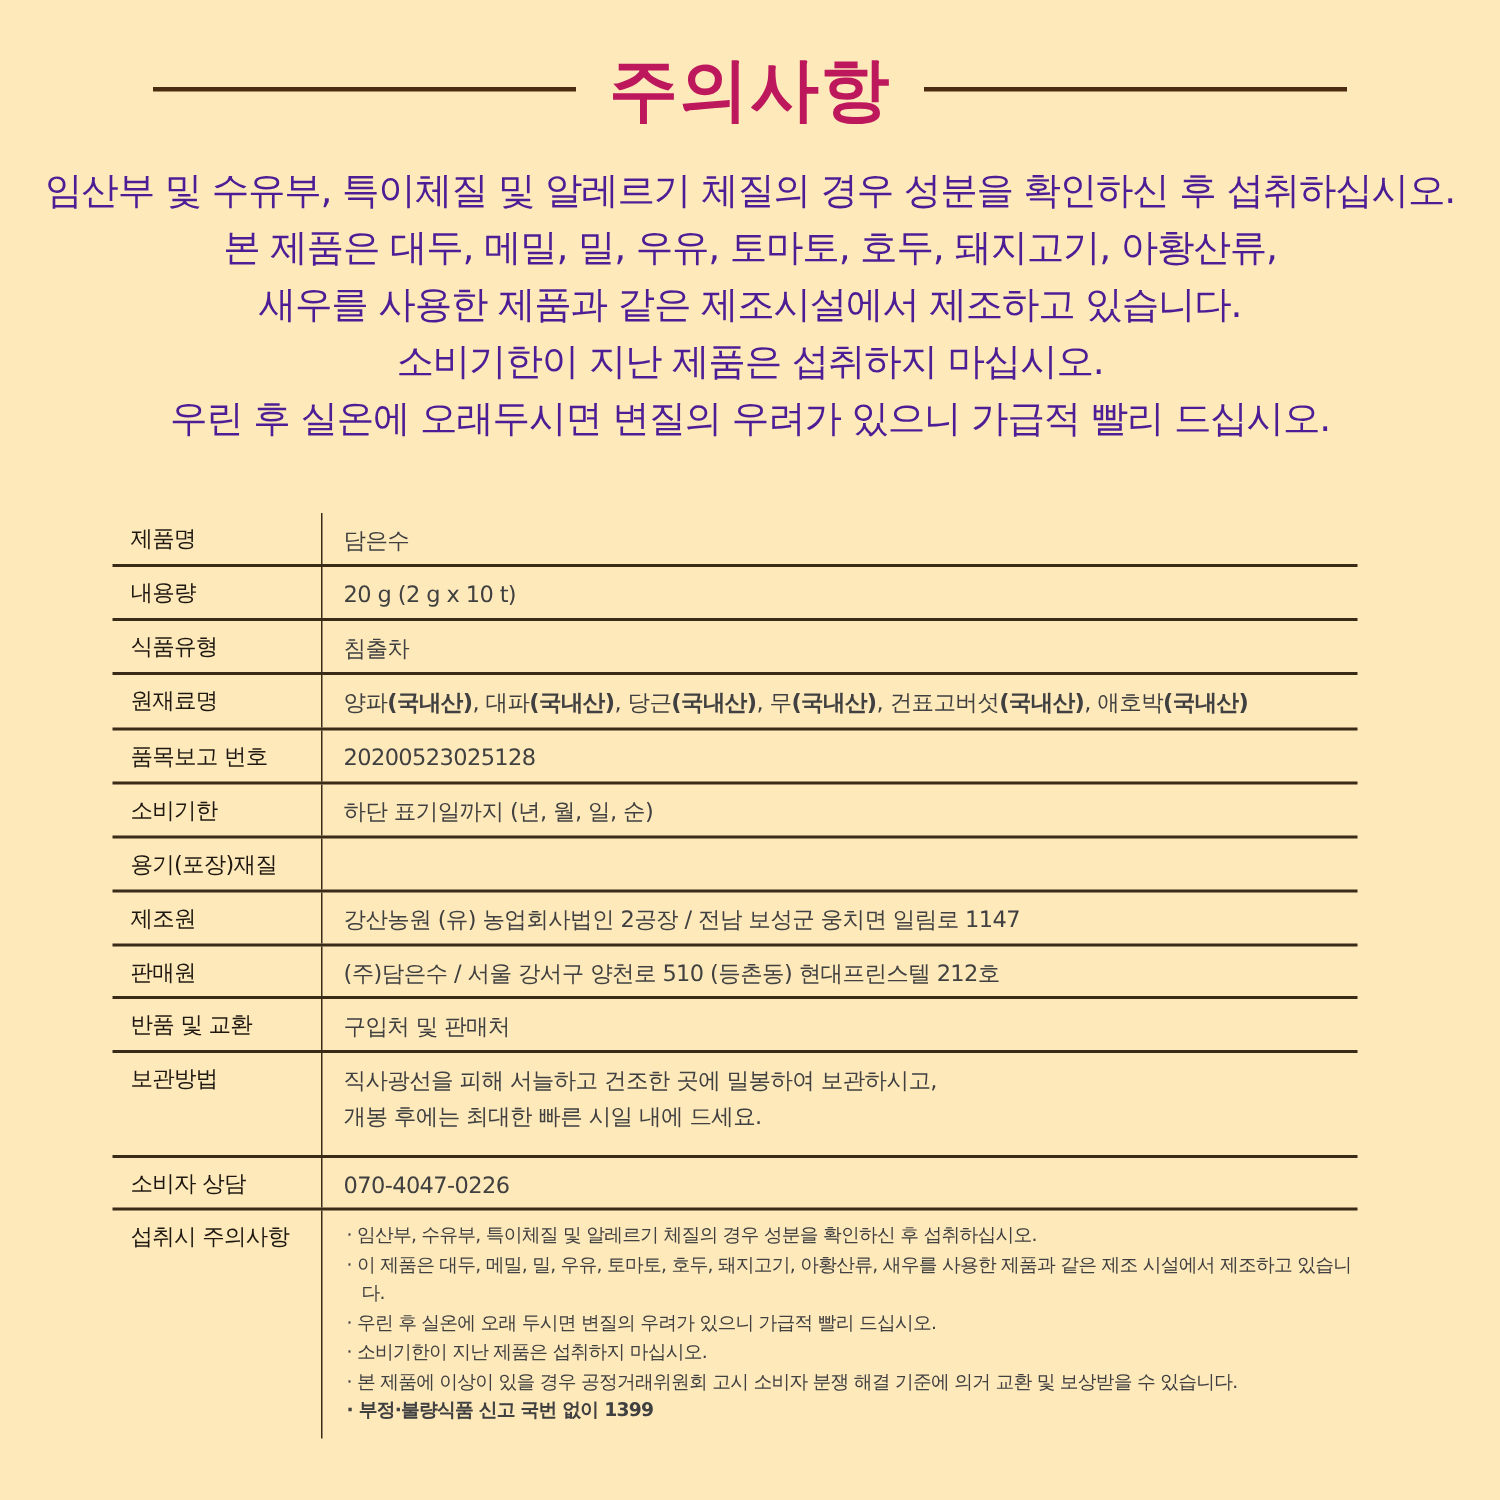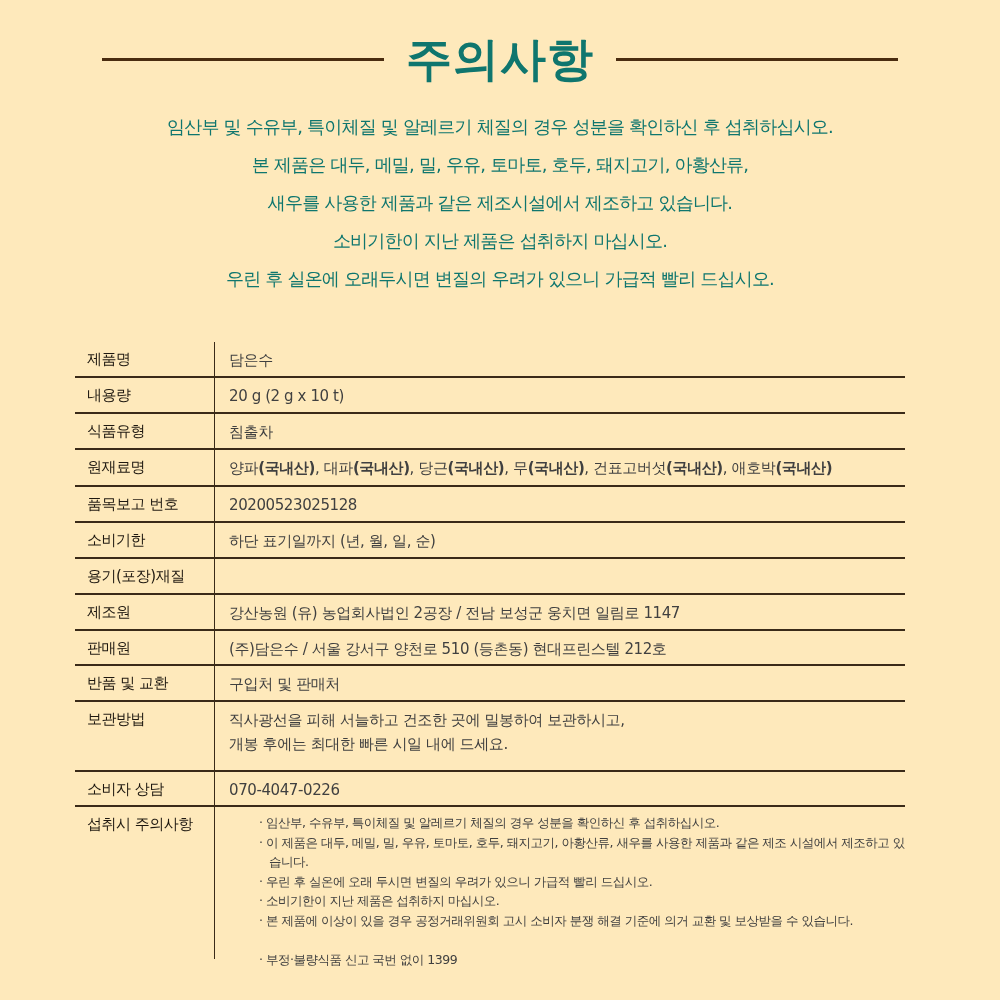--- a/index.html
+++ b/index.html
@@ -1,31 +1,31 @@
 <!DOCTYPE html>
 <html><head>
 <meta charset="utf-8">
 <style>
   html,body{margin:0;padding:0;}
   body{width:1000px;height:1000px;background:#fee9bb;font-family:"DejaVu Sans","Liberation Sans",sans-serif;color:#2b2116;position:relative;overflow:hidden;}
   .title-wrap{position:absolute;top:26px;left:0;width:1000px;height:66px;display:flex;align-items:center;justify-content:center;}
   .title-line{height:3px;background:#4a2c10;width:282px;}
-  .title{font-size:46px;font-weight:bold;color:#0f766e;margin:0 22px;letter-spacing:1px;line-height:66px;}
+  .title{font-size:46px;font-weight:bold;color:#be185d;margin:0 22px;letter-spacing:1px;line-height:66px;}
   .intro{position:absolute;top:108px;left:0;width:1000px;text-align:center;}
-  .intro p{margin:0;font-size:18px;line-height:38px;color:#0f766e;letter-spacing:-0.8px;}
+  .intro p{margin:0;font-size:25px;line-height:38px;color:#4c1d95;letter-spacing:-0.8px;}
   .table{position:absolute;top:342px;left:75px;width:830px;}
   .row{display:flex;border-bottom:2px solid #3a2a18;}
-  .row:last-child{border-bottom:none;gap:28px;}
+  .row:last-child{border-bottom:none;}
   .label{width:140px;padding-left:12px;box-sizing:border-box;font-weight:normal;font-size:15px;display:flex;align-items:flex-start;padding-top:8px;border-right:1.5px solid #3a2a18;color:#1e1810;letter-spacing:-0.5px;}
   .value{flex:1;padding-left:14px;font-size:15px;padding-top:8px;color:#404040;letter-spacing:-0.4px;line-height:20px;}
   .value .multi{line-height:28px;margin-top:-4px;}
   .value b{font-weight:bold;}
   .notes{list-style:none;margin:0;padding:0;font-size:12.5px;line-height:19.5px;letter-spacing:-0.5px;margin-top:-2px;}
   .notes li{padding-left:12px;text-indent:-10px;}
-  .notes li.bold{font-weight:normal;margin-top:20px;}
+  .notes li.bold{font-weight:bold;}
 </style>
 </head>
 <body>
 
 <div class="title-wrap">
   <div class="title-line"></div>
   <div class="title">주의사항</div>
   <div class="title-line"></div>
 </div>
 

